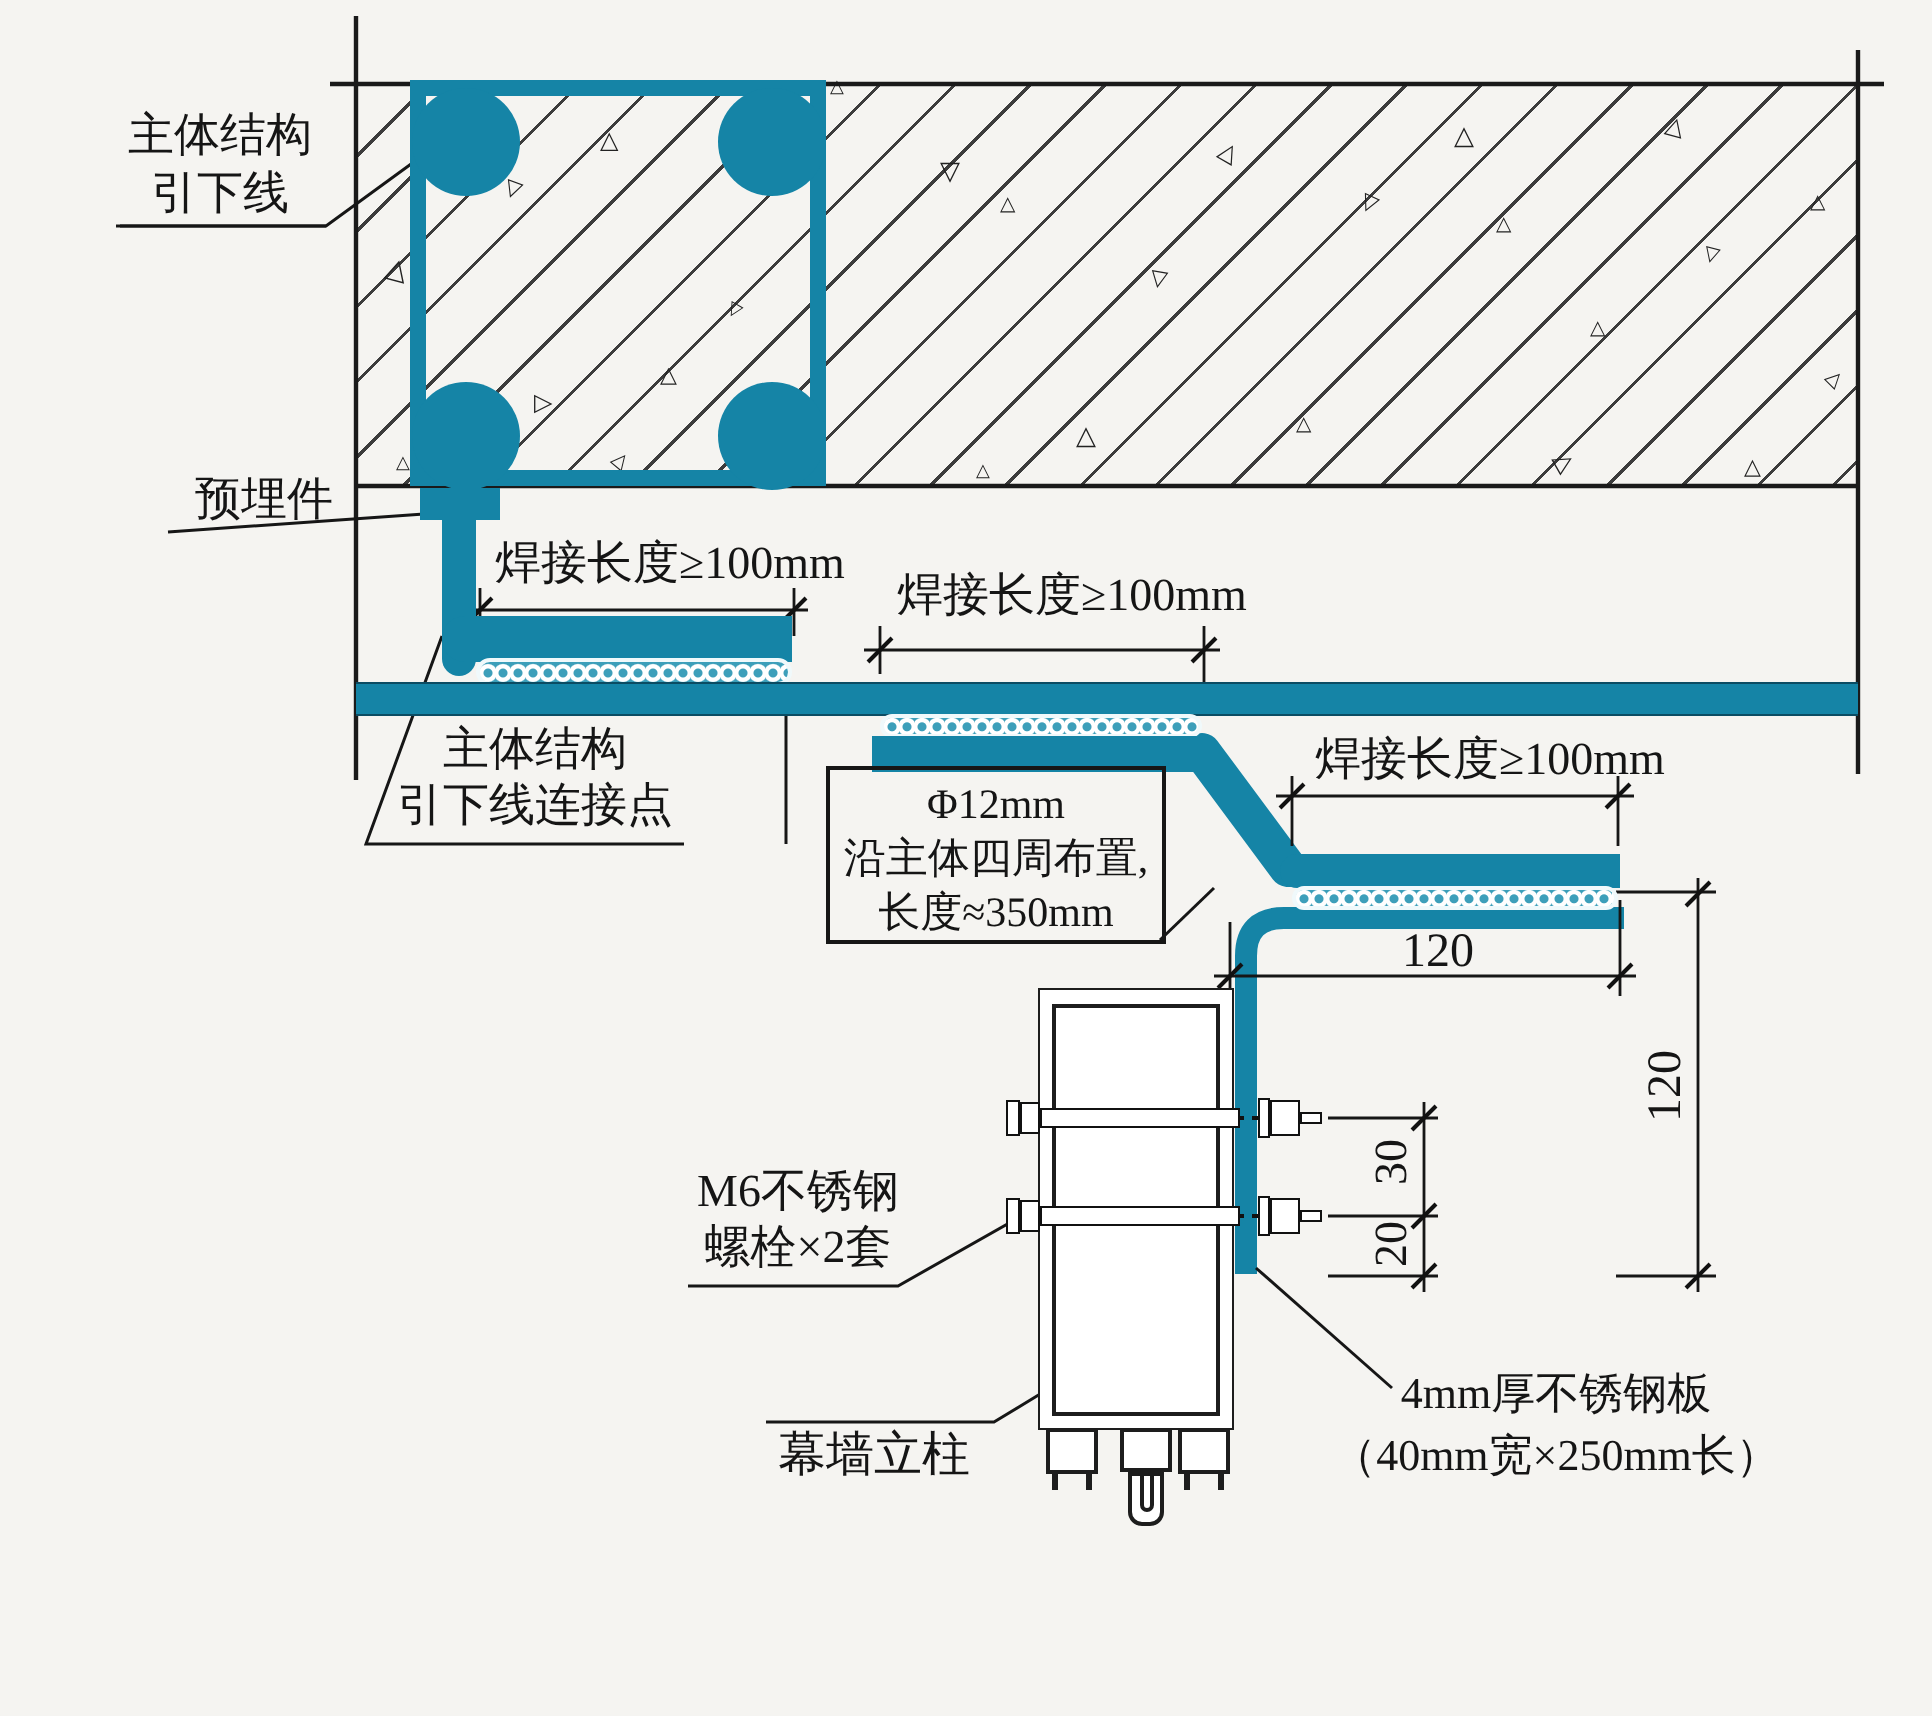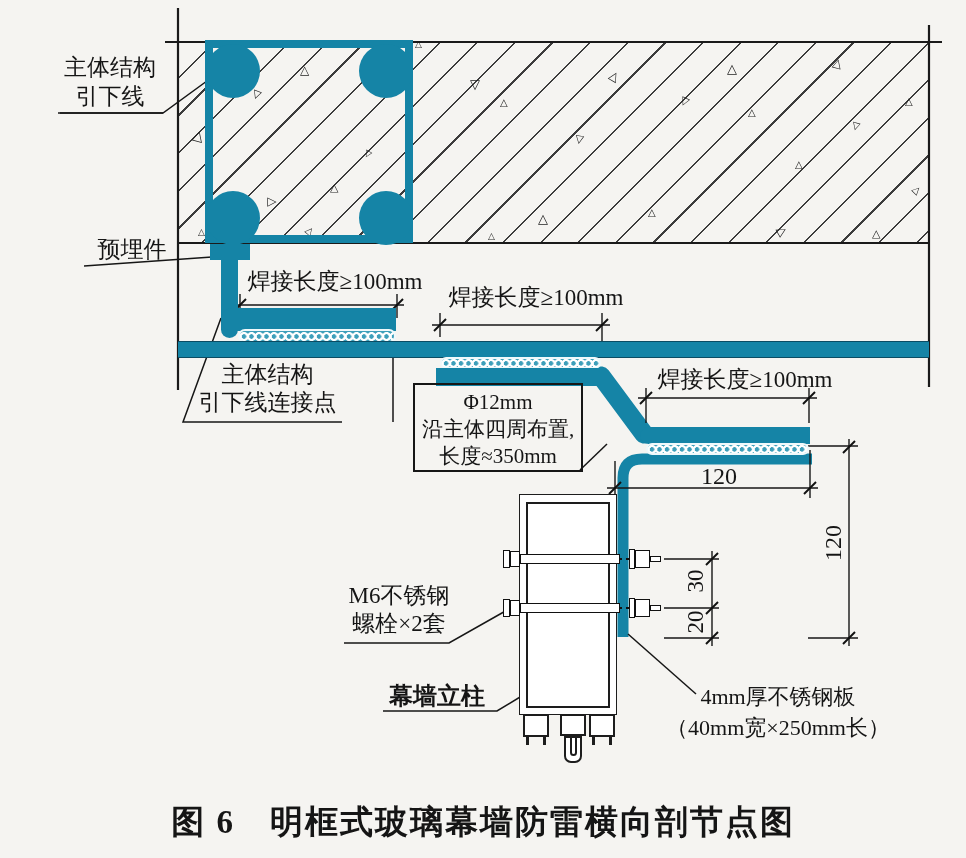--- a/index.html
+++ b/index.html
@@ -170,23 +170,22 @@
   <div class="lbl" style="left:235px;top:268px;width:200px;">焊接长度≥100mm</div>
   <div class="lbl" style="left:436px;top:284px;width:200px;">焊接长度≥100mm</div>
   <div class="lbl" style="left:645px;top:366px;width:200px;">焊接长度≥100mm</div>
   <div class="lbl" style="left:190px;top:361px;width:155px;">主体结构
 引下线连接点</div>
   <div class="lbl boxed" style="left:413px;top:383px;width:170px;height:89px;padding-top:4px;font-size:21px;line-height:27px;">Φ12mm
 沿主体四周布置,
 长度≈350mm</div>
   <div class="lbl" style="left:340px;top:582px;width:118px;">M6不锈钢
 螺栓×2套</div>
-  <div class="lbl" style="left:382px;top:682px;width:110px;font-size:24px;font-weight:bold;">幕墙立柱</div>
+  <div class="lbl" style="left:382px;top:714px;width:110px;font-size:24px;">幕墙立柱</div>
   <div class="lbl" style="left:652px;top:647px;width:252px;font-size:22px;line-height:31px;margin-top:34px;">4mm厚不锈钢板
 （40mm宽×250mm长）</div>
 
   <div class="lbl" style="left:695px;top:462px;width:48px;font-size:24px;">120</div>
   <div class="lbl rot" style="left:812px;top:530px;width:40px;height:26px;font-size:24px;">120</div>
   <div class="lbl rot" style="left:679px;top:569px;width:30px;height:24px;font-size:23px;">30</div>
   <div class="lbl rot" style="left:679px;top:610px;width:30px;height:24px;font-size:23px;">20</div>
 
-  <div id="caption">图 6　明框式玻璃幕墙防雷横向剖节点图</div>
 </div>
 
 </body></html>

